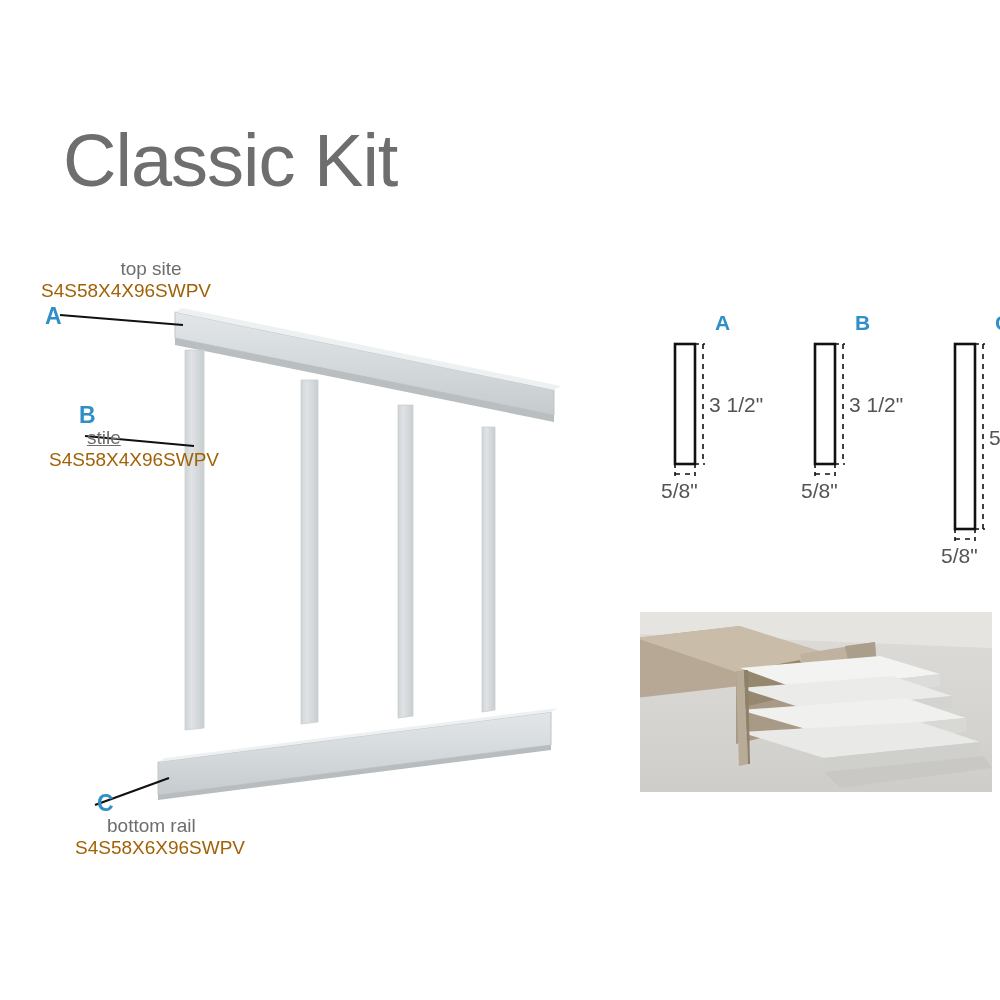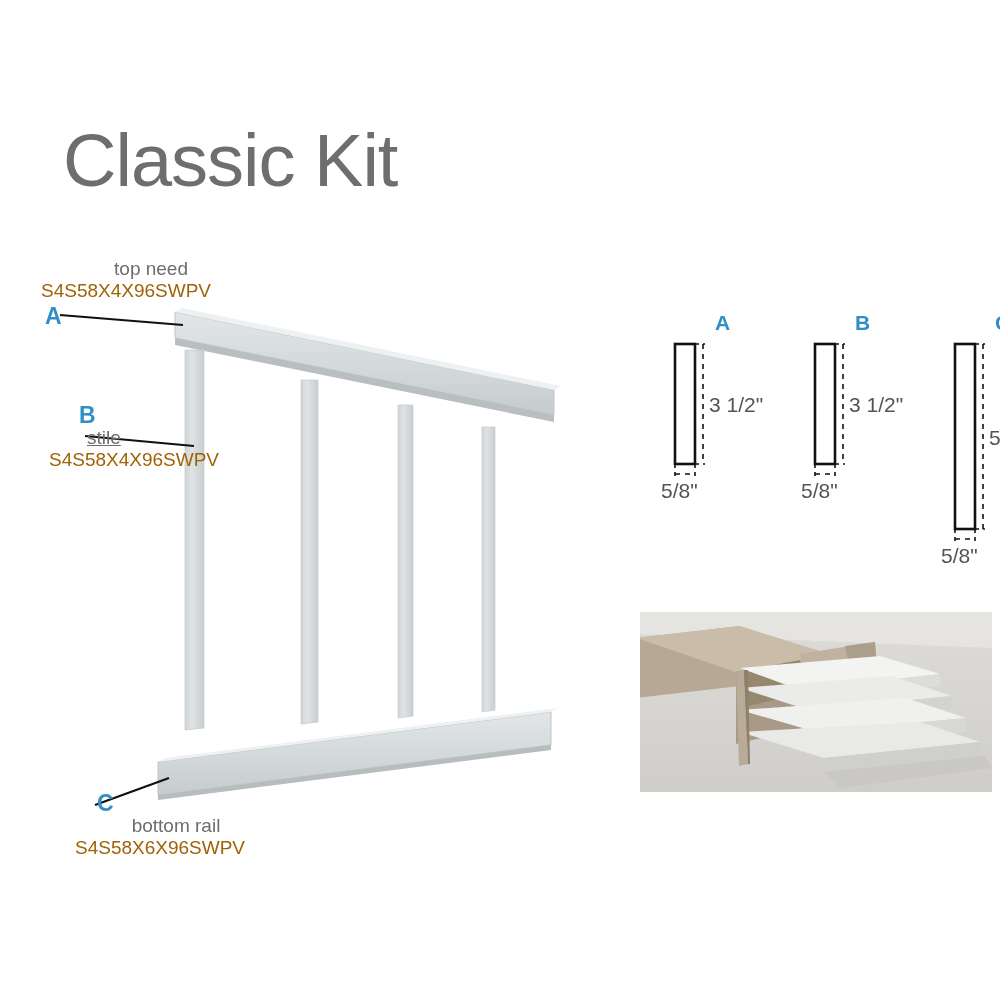--- a/index.html
+++ b/index.html
@@ -77,21 +77,21 @@
   #callout-a .ccode { margin-left: 0px; }
   #callout-a .marker { position: absolute; left: 4px; top: 47px; }
 
   #callout-b { left: 22px; top: 404px; }
   #callout-b .marker { margin-left: 30px; display: block; }
   #callout-b .cname { margin-left: 38px; display: block; text-decoration: underline; }
   #callout-b .ccode { display: block; }
 
   #callout-c { left: 48px; top: 792px; }
   #callout-c .marker { margin-left: 22px; display: block; }
-  #callout-c .cname { margin-left: 32px; display: block; text-align: center; }
+  #callout-c .cname { margin-left: 32px; display: block; }
   #callout-c .ccode { display: block; }
 
   
   .sections {
     position: absolute;
     left: 620px;
     top: 312px;
     width: 380px;
     height: 250px;
   }
@@ -180,21 +180,21 @@
       <g stroke="#111111" stroke-width="2.2" fill="none">
         <line x1="33" y1="65" x2="156" y2="75"></line>
         <line x1="58" y1="186" x2="167" y2="196"></line>
         <line x1="68" y1="555" x2="142" y2="528"></line>
       </g>
     </svg>
   </div>
 
   <div class="callout" id="callout-a">
     <div class="ctext">
-      <div class="cname">top need</div>
+      <div class="cname">top site</div>
       <div class="ccode">S4S58X4X96SWPV</div>
     </div>
     <span class="marker">A</span>
   </div>
 
   <div class="callout" id="callout-b">
     <span class="marker">B</span>
     <span class="cname">stile</span>
     <span class="ccode">S4S58X4X96SWPV</span>
   </div>

